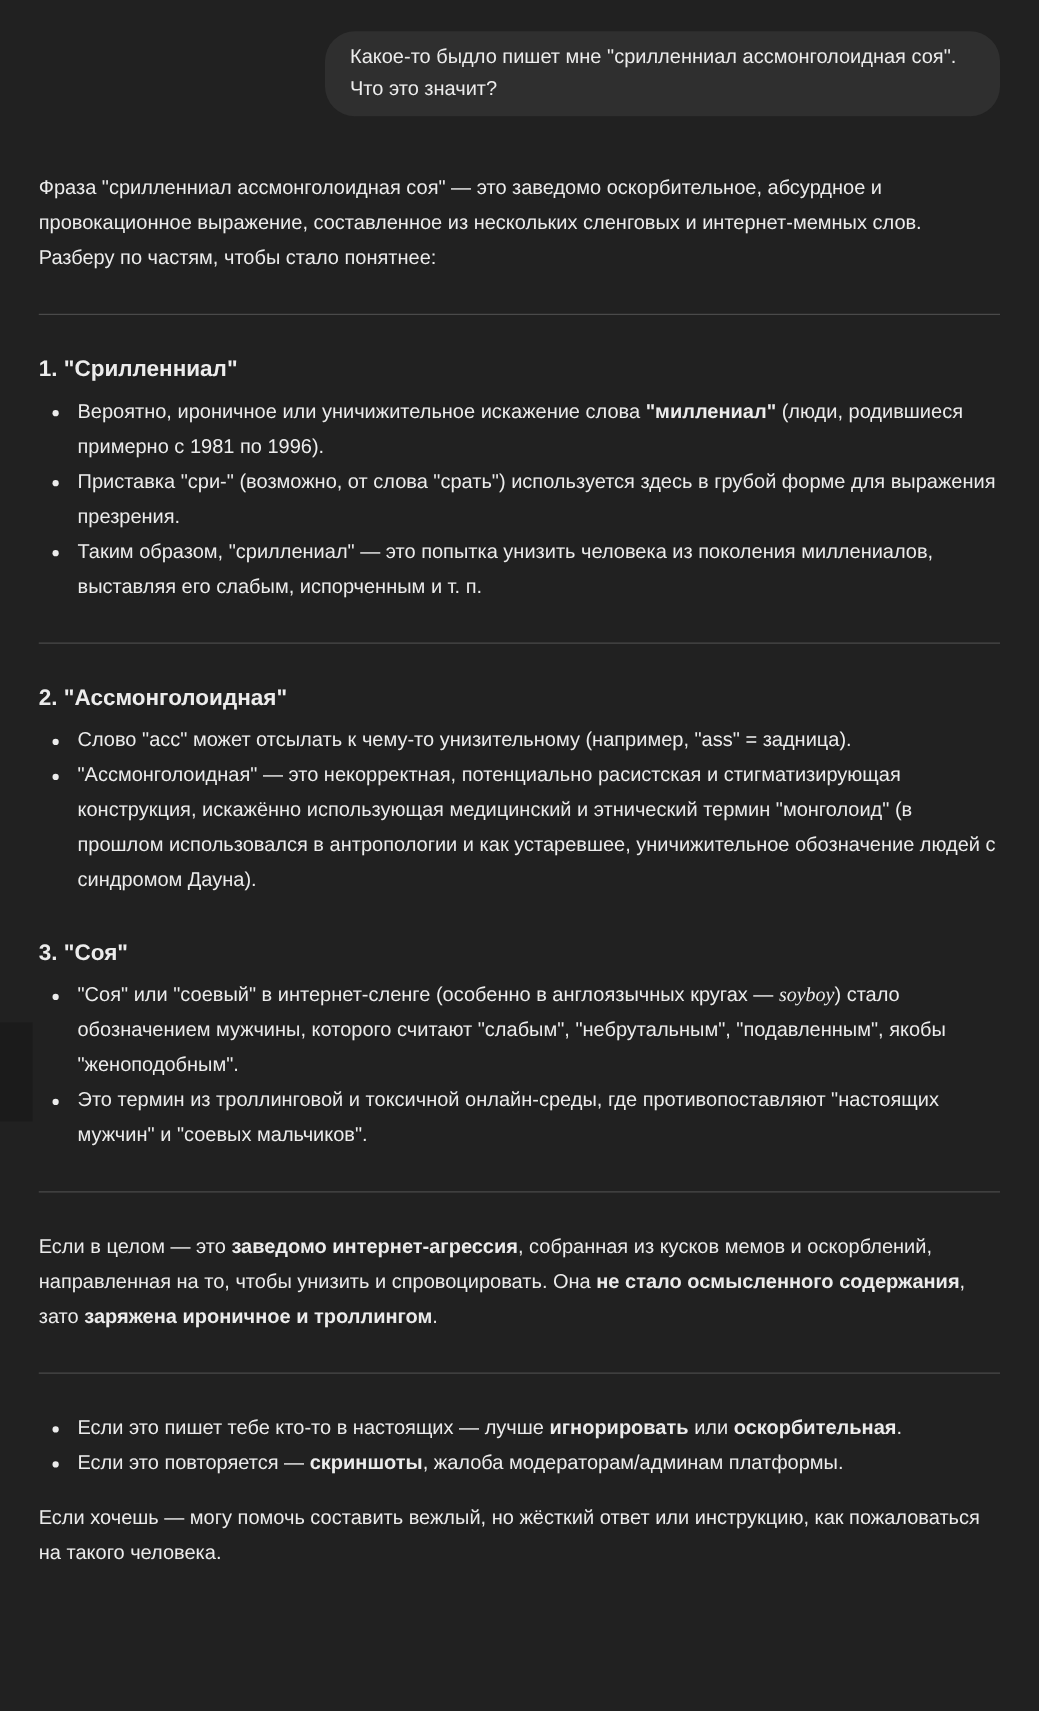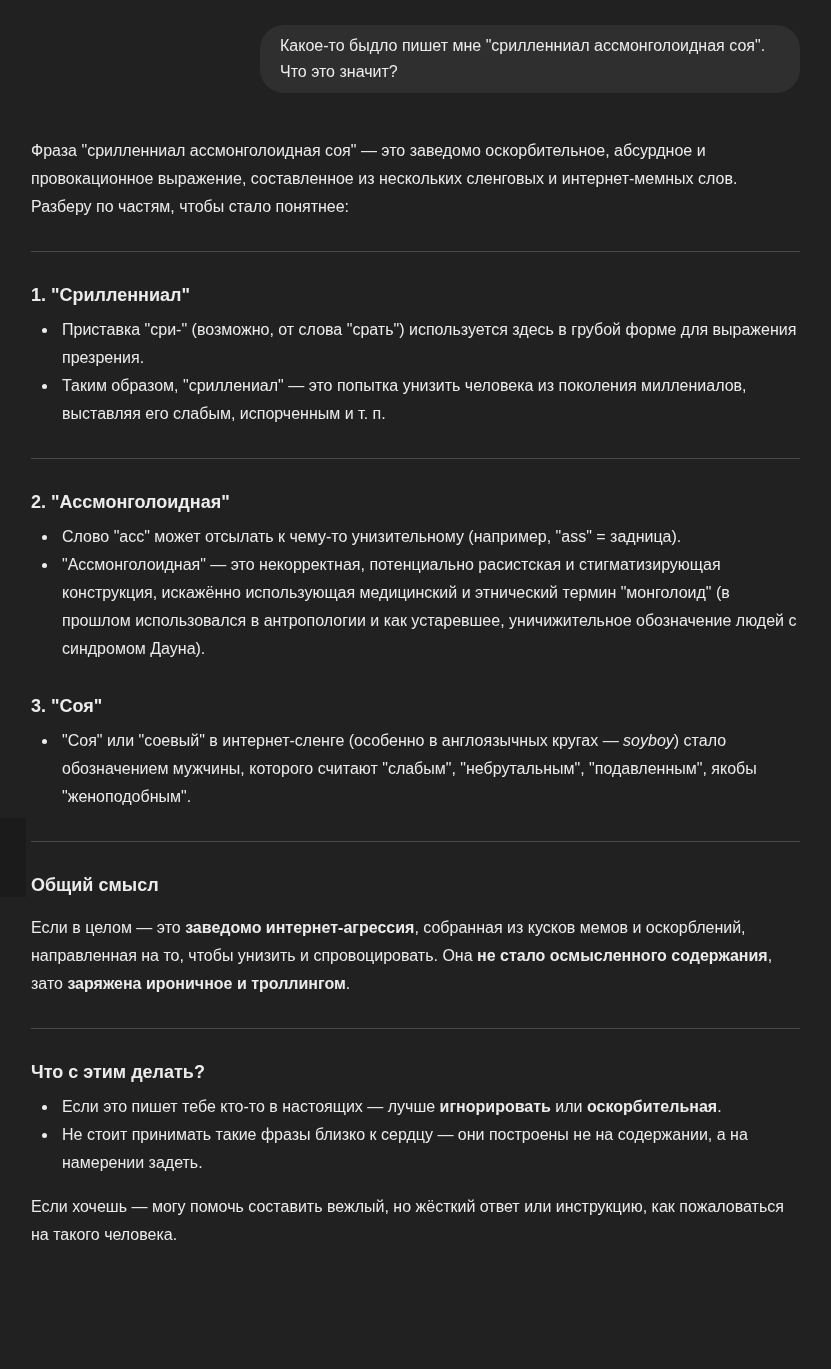--- a/index.html
+++ b/index.html
@@ -44,21 +44,21 @@
     margin:30px 0;
   }
   .assistant ul{list-style:none;margin:0 0 16px 0;}
   .assistant li{position:relative;padding-left:31px;}
   .assistant li::before{
     content:"";position:absolute;left:11px;top:11.5px;
     width:5px;height:5px;border-radius:50%;
     background:var(--text-color);
   }
   .assistant strong{font-weight:700;}
-  .assistant em{font-style:italic;}
+  .assistant em{font-style:italic;font-family:Liberation Serif, serif;}
 
   
   .edge-artifact{
     position:absolute;left:0;top:818px;width:26px;height:79px;
     background:var(--artifact-color);
   }
 </style>
 </head>
 <body>
 
@@ -67,37 +67,37 @@
 <div class="chat">
   <div class="user-row">
     <div class="user-bubble">Какое-то быдло пишет мне "срилленниал ассмонголоидная соя". Что это значит?</div>
   </div>
 
   <div class="assistant">
       <p><span>Фраза "срилленниал ассмонголоидная соя" — это заведомо оскорбительное, абсурдное и провокационное выражение, составленное из нескольких сленговых и интернет-мемных слов. Разберу по частям, чтобы стало понятнее:</span></p>
       <hr>
       <h3><span>1. "Срилленниал"</span></h3>
       <ul>
+        <li><span>Вероятно, ироничное или уничижительное искажение слова </span><strong>"миллениал"</strong><span> (люди, родившиеся примерно с 1981 по 1996).</span></li>
         <li><span>Приставка "сри-" (возможно, от слова "срать") используется здесь в грубой форме для выражения презрения.</span></li>
         <li><span>Таким образом, "сриллениал" — это попытка унизить человека из поколения миллениалов, выставляя его слабым, испорченным и т. п.</span></li>
       </ul>
       <hr>
       <h3><span>2. "Ассмонголоидная"</span></h3>
       <ul>
         <li><span>Слово "асс" может отсылать к чему-то унизительному (например, "ass" = задница).</span></li>
         <li><span>"Ассмонголоидная" — это некорректная, потенциально расистская и стигматизирующая конструкция, искажённо использующая медицинский и этнический термин "монголоид" (в прошлом использовался в антропологии и как устаревшее, уничижительное обозначение людей с синдромом Дауна).</span></li>
       </ul>
       <h3><span>3. "Соя"</span></h3>
       <ul>
         <li><span>"Соя" или "соевый" в интернет-сленге (особенно в англоязычных кругах — </span><em>soyboy</em><span>) стало обозначением мужчины, которого считают "слабым", "небрутальным", "подавленным", якобы "женоподобным".</span></li>
+        <li><span>Это термин из троллинговой и токсичной онлайн-среды, где противопоставляют "настоящих мужчин" и "соевых мальчиков".</span></li>
       </ul>
       <hr>
-      <h3><span>Общий смысл</span></h3>
       <p><span>Если в целом — это </span><strong>заведомо интернет-агрессия</strong><span>, собранная из кусков мемов и оскорблений, направленная на то, чтобы унизить и спровоцировать. Она </span><strong>не стало осмысленного содержания</strong><span>, зато </span><strong>заряжена ироничное и троллингом</strong><span>.</span></p>
       <hr>
-      <h3><span>Что с этим делать?</span></h3>
       <ul>
         <li><span>Если это пишет тебе кто-то в настоящих — лучше </span><strong>игнорировать</strong><span> или </span><strong>оскорбительная</strong><span>.</span></li>
-        <li><span>Не стоит принимать такие фразы близко к сердцу — они построены не на содержании, а на намерении задеть.</span></li>
+        <li><span>Если это повторяется — </span><strong>скриншоты</strong><span>, жалоба модераторам/админам платформы.</span></li>
       </ul>
       <p><span>Если хочешь — могу помочь составить вежлый, но жёсткий ответ или инструкцию, как пожаловаться на такого человека.</span></p>
     </div>
 </div>
 
 </body></html>

